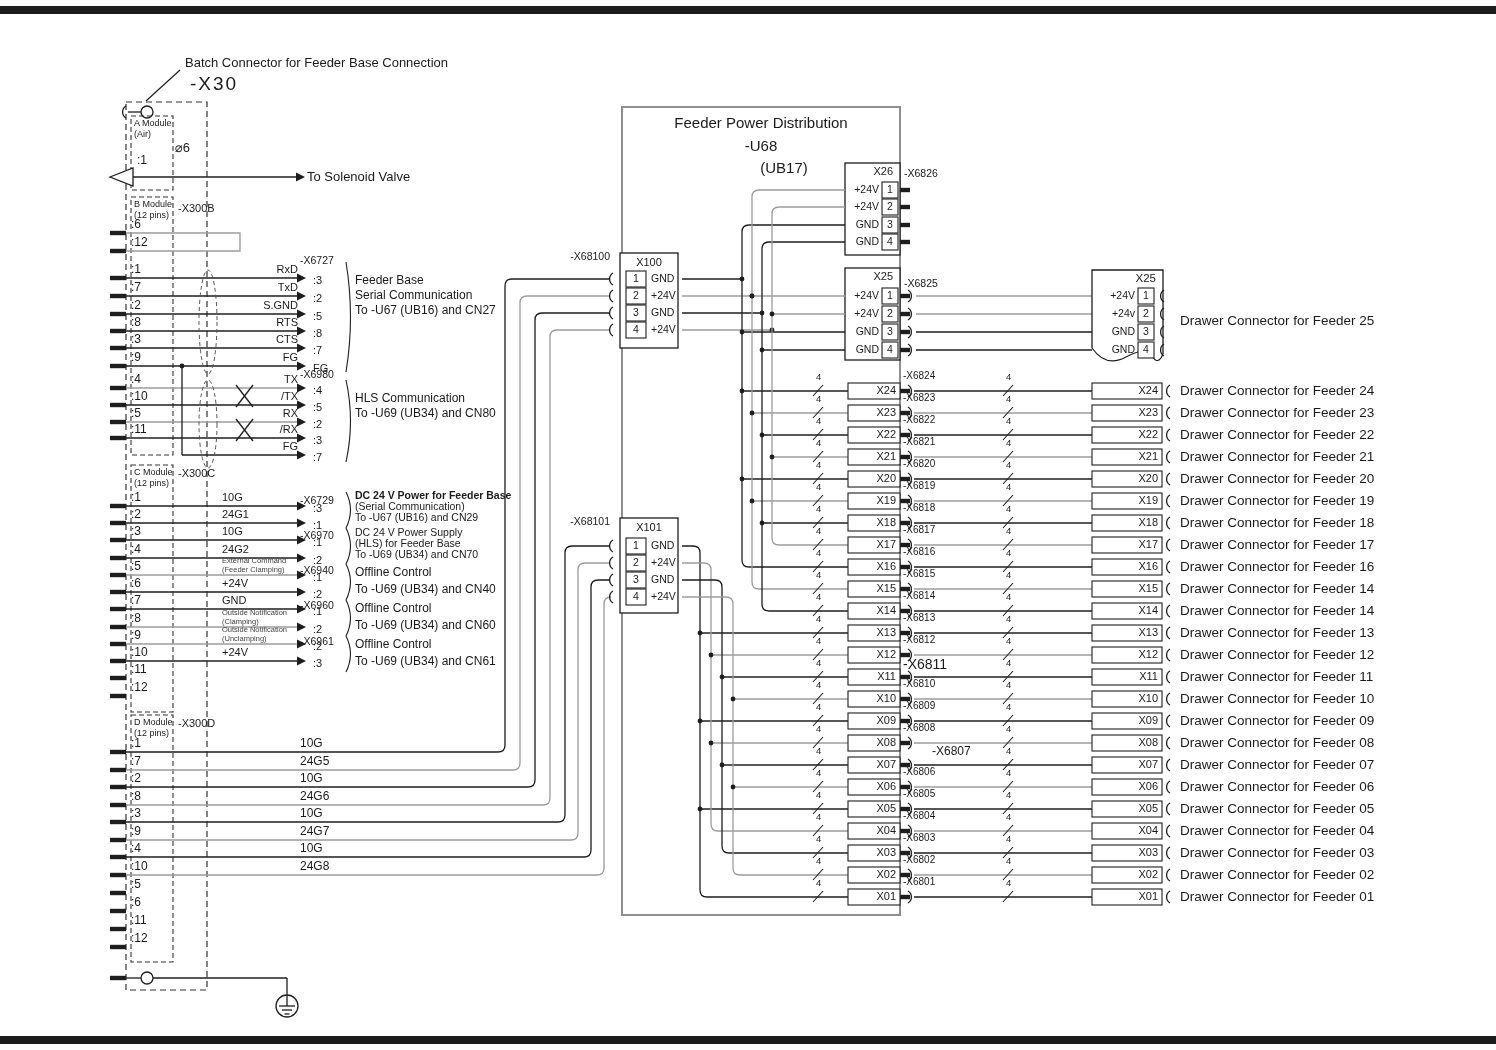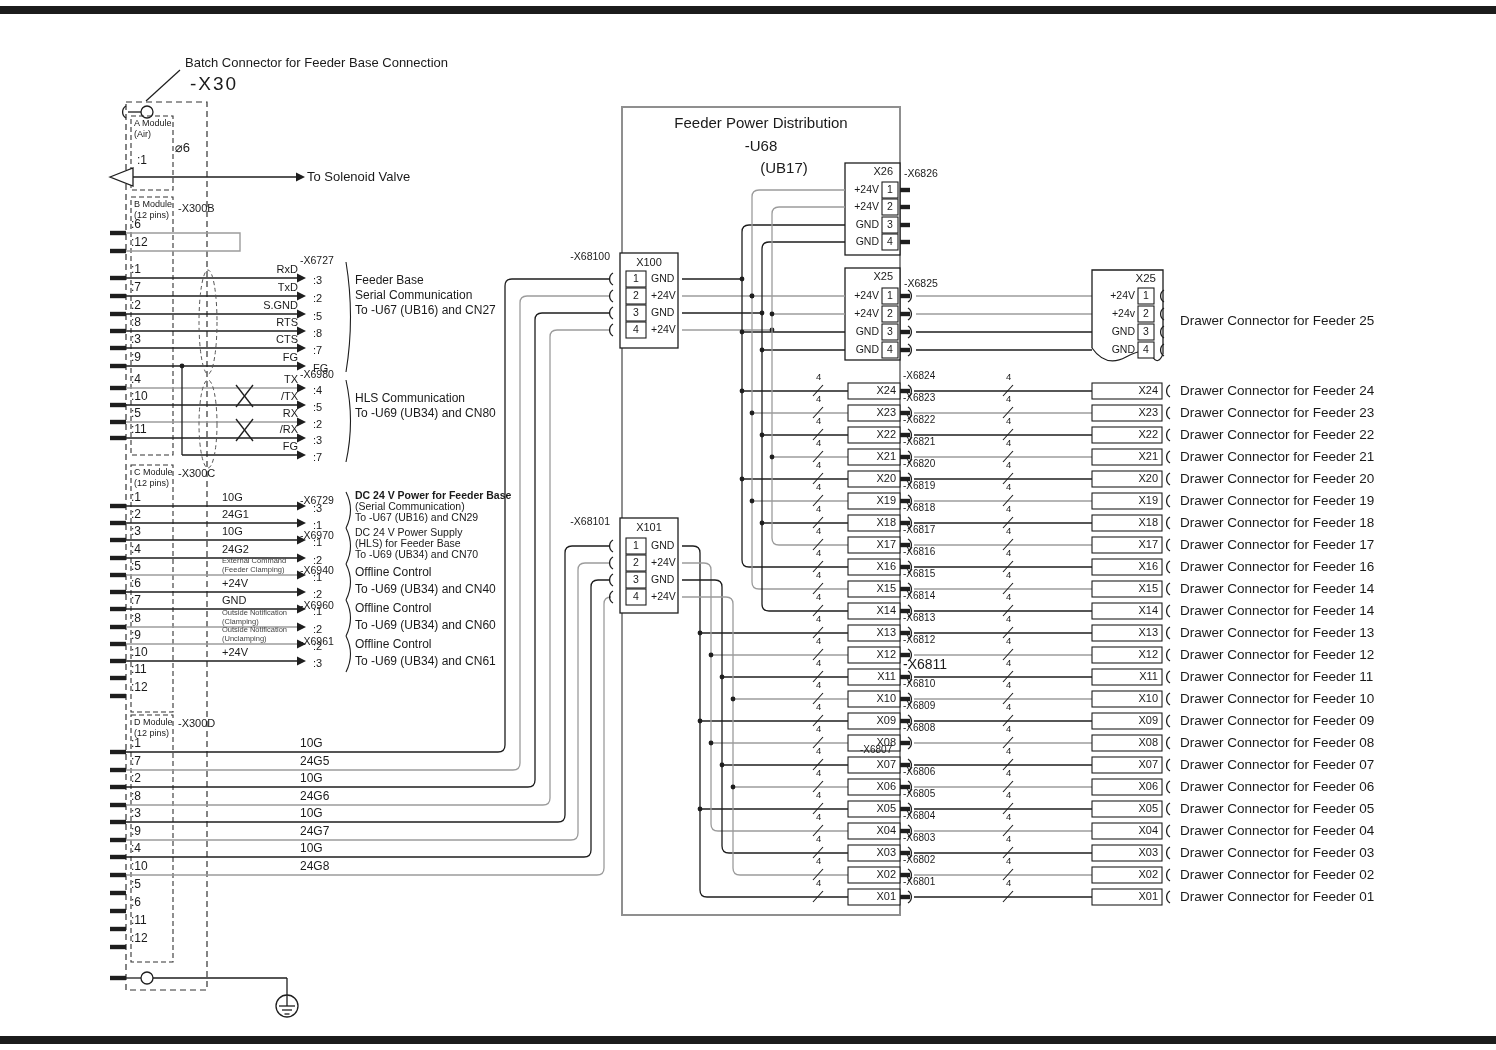--- a/index.html
+++ b/index.html
@@ -727,21 +727,21 @@
       <div class="lbl" style="left: 1006px; top: 702px; font-size: 9.5px;">4</div>
       <div class="lbl r" style="left: 1094px; top: 714.5px; font-size: 11px; width: 64px;">X09</div>
       <div class="lbl" style="left: 1180px; top: 713.5px; font-size: 13.5px;">Drawer Connector for Feeder 09</div>
       <div class="lbl r" style="left: 850px; top: 736.5px; font-size: 11px; width: 46px;">X08</div>
       <div class="lbl" style="left: 903px; top: 723px; font-size: 10px;">-X6808</div>
       <div class="lbl" style="left: 816px; top: 724px; font-size: 9.5px;">4</div>
       <div class="lbl" style="left: 1006px; top: 724px; font-size: 9.5px;">4</div>
       <div class="lbl r" style="left: 1094px; top: 736.5px; font-size: 11px; width: 64px;">X08</div>
       <div class="lbl" style="left: 1180px; top: 735.5px; font-size: 13.5px;">Drawer Connector for Feeder 08</div>
       <div class="lbl r" style="left: 850px; top: 758.5px; font-size: 11px; width: 46px;">X07</div>
-      <div class="lbl" style="left: 860px; top: 745px; font-size: 10px;">-X6807</div>
+      <div class="lbl" style="left: 932px; top: 745px; font-size: 12px;">-X6807</div>
       <div class="lbl" style="left: 816px; top: 746px; font-size: 9.5px;">4</div>
       <div class="lbl" style="left: 1006px; top: 746px; font-size: 9.5px;">4</div>
       <div class="lbl r" style="left: 1094px; top: 758.5px; font-size: 11px; width: 64px;">X07</div>
       <div class="lbl" style="left: 1180px; top: 757.5px; font-size: 13.5px;">Drawer Connector for Feeder 07</div>
       <div class="lbl r" style="left: 850px; top: 780.5px; font-size: 11px; width: 46px;">X06</div>
       <div class="lbl" style="left: 903px; top: 767px; font-size: 10px;">-X6806</div>
       <div class="lbl" style="left: 816px; top: 768px; font-size: 9.5px;">4</div>
       <div class="lbl" style="left: 1006px; top: 768px; font-size: 9.5px;">4</div>
       <div class="lbl r" style="left: 1094px; top: 780.5px; font-size: 11px; width: 64px;">X06</div>
       <div class="lbl" style="left: 1180px; top: 779.5px; font-size: 13.5px;">Drawer Connector for Feeder 06</div>

